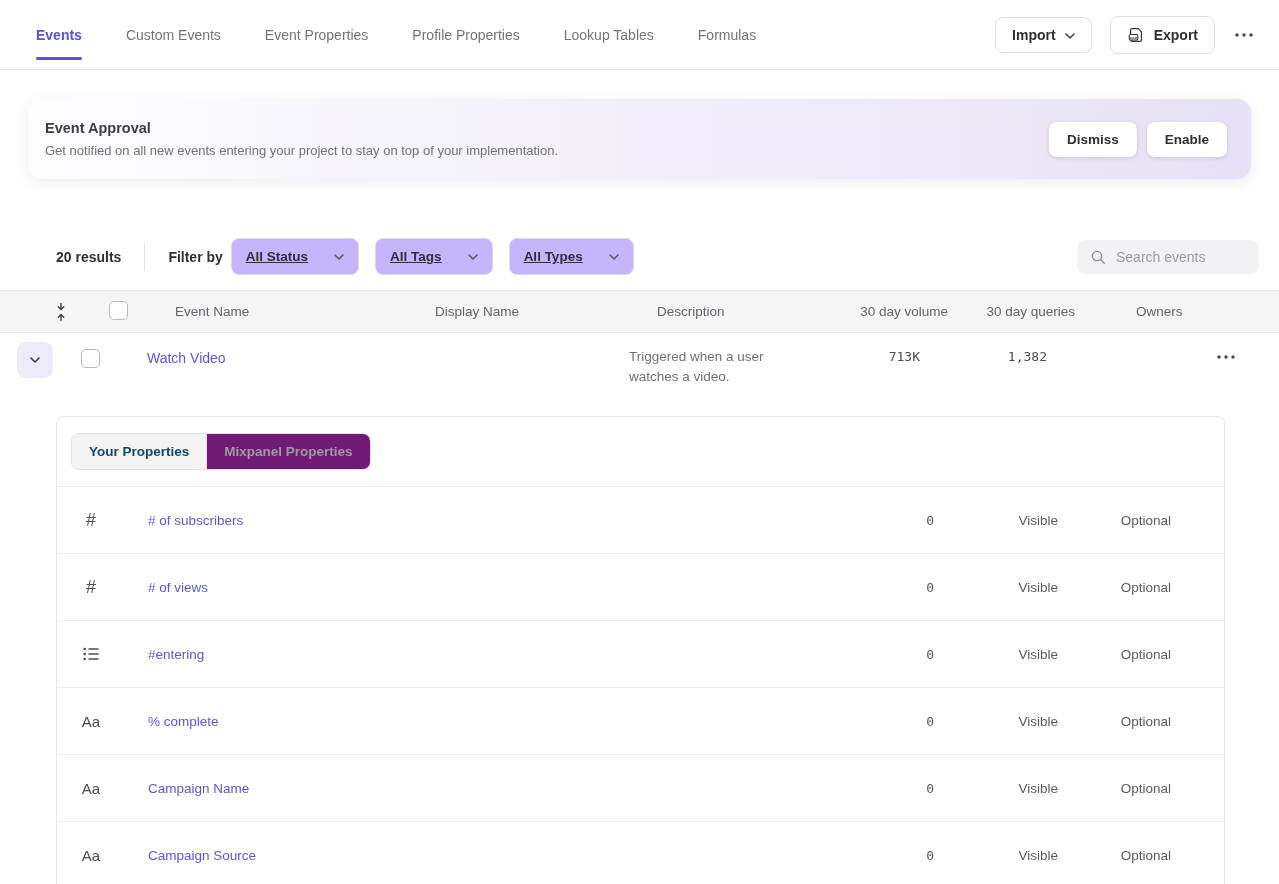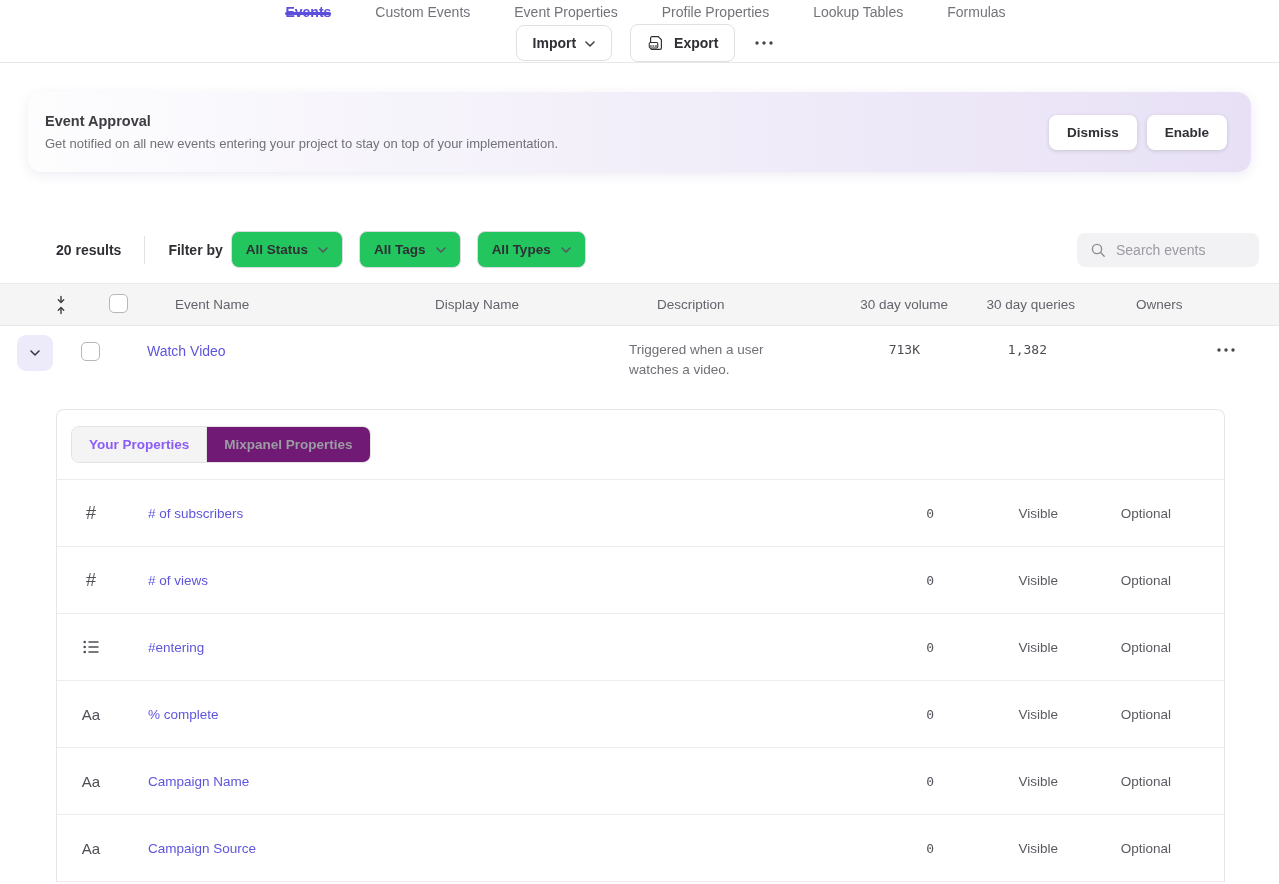--- a/index.html
+++ b/index.html
@@ -9,21 +9,21 @@
     --expand-bg:#edeafa;
     --header-bg:#f5f5f6;
   }
   *{box-sizing:border-box;}
   html,body{margin:0;padding:0;}
   body{
     width:1279px;height:884px;overflow:hidden;background:#fff;
     font-family:"Liberation Sans",sans-serif;color:#34343a;
   }
   
-  .topbar{height:63px;border-bottom:1px solid #e8e8ea;display:flex;align-items:center;padding:0 24px 0 36px;flex-direction:column;}
+  .topbar{height:70px;border-bottom:1px solid #e8e8ea;display:flex;align-items:center;padding:0 24px 0 36px;}
   .nav-tabs{display:flex;gap:44px;align-items:stretch;flex:1;height:100%;}
   .nav-tab{font-size:14px;color:#73737b;display:flex;align-items:center;position:relative;cursor:pointer;white-space:nowrap;}
   .nav-tab.active{color:var(--accent);font-weight:bold;}
   .nav-tab.active::after{content:"";position:absolute;left:0;right:0;bottom:9px;height:3px;border-radius:2px;background:var(--accent);}
   .topbar-actions{display:flex;align-items:center;gap:18px;justify-content:flex-end;}
   .btn-outline{display:inline-flex;align-items:center;gap:9px;border:1px solid #e0e0e3;border-radius:8px;
     padding:9px 16px;font-size:14px;font-weight:bold;color:#2f2f35;background:#fff;cursor:pointer;
     font-family:"Liberation Sans",sans-serif;}
   .btn-outline .chev{color:#45454b;display:inline-flex;margin-top:2px;}
   .icon-btn{border:none;background:none;color:#45454b;cursor:pointer;display:inline-flex;align-items:center;padding:4px 2px;}
@@ -37,22 +37,22 @@
   .banner-desc{font-size:13px;color:#717179;}
   .banner-actions{display:flex;gap:10px;}
   .banner-btn{background:#fff;border:none;border-radius:8px;padding:10px 18px;font-size:13.5px;font-weight:bold;
     color:#2f2f35;box-shadow:0 1px 4px rgba(0,0,0,.14);cursor:pointer;font-family:"Liberation Sans",sans-serif;}
   
   .toolbar{margin:59px 20px 0 56px;display:flex;align-items:center;height:37px;}
   .results-count{font-size:14px;font-weight:bold;color:#2f2f35;white-space:nowrap;}
   .v-divider{width:1px;height:28px;background:#e2e2e4;margin:0 23px;}
   .filter-by{font-size:14px;font-weight:bold;color:#2f2f35;margin-right:8px;white-space:nowrap;}
   .pills{display:flex;gap:16px;}
-  .pill{border:1px solid #dcdcdf;border-radius:8px;padding:0 14px;height:37px;display:inline-flex;align-items:center;gap:10px;
-    font-size:13.5px;font-weight:bold;color:#2f2f35;background:#22c55e;cursor:pointer;font-family:"Liberation Sans",sans-serif;}
+  .pill{border:1px solid #dcdcdf;border-radius:8px;padding:0 14px;height:37px;display:inline-flex;align-items:center;gap:26px;
+    font-size:13.5px;font-weight:bold;color:#2f2f35;background:#c4b5fd;cursor:pointer;font-family:"Liberation Sans",sans-serif;text-decoration:underline;}
   .pill .chev{color:#57575e;display:inline-flex;margin-top:1px;}
   .search-wrap{margin-left:auto;position:relative;}
   .search-wrap .search-glyph{position:absolute;left:13px;top:9px;color:#8d8d94;pointer-events:none;display:inline-flex;}
   .search-input{width:182px;height:34px;background:#f2f2f4;border:none;border-radius:8px;
     padding:0 12px 0 39px;font-size:14px;color:#333;font-family:"Liberation Sans",sans-serif;outline:none;}
   .search-input::placeholder{color:#9a9aa1;}
   
   .grid-cols{display:grid;grid-template-columns:66px 66px 260px 222px 191px 115px 127px 1fr;}
   .table-header{margin-top:15px;height:43px;background:var(--header-bg);
     border-top:1px solid #e9e9eb;border-bottom:1px solid #e9e9eb;align-items:center;
@@ -72,21 +72,21 @@
   .cell-desc{padding:14px 10px 0 15px;font-size:13.5px;color:#6f6f76;line-height:20px;}
   .cell-num{padding-top:16px;text-align:right;font-family:"DejaVu Sans Mono",monospace;font-size:13px;color:#4c4c52;}
   .cell-owners{display:flex;justify-content:flex-end;padding:20px 42px 0 0;}
   .more-btn{border:none;background:none;color:#45454b;cursor:pointer;display:inline-flex;padding:2px;}
   
   .panel{margin-left:56px;width:1169px;border:1px solid #e6e6e8;border-bottom:none;border-radius:8px 8px 0 0;background:#fff;}
   .panel-head{height:70px;border-bottom:1px solid #ececee;display:flex;align-items:center;padding-left:14px;}
   .segmented{display:flex;border:1px solid #e2e2e4;border-radius:8px;overflow:hidden;}
   .segment{padding:10px 17px;font-size:13.5px;font-weight:bold;cursor:pointer;background:#701a75;color:#9c9ca3;border:none;
     font-family:"Liberation Sans",sans-serif;}
-  .segment.active{background:#f4f4f5;color:#8b5cf6;border-right:1px solid #e2e2e4;}
+  .segment.active{background:#f4f4f5;color:#0c4a6e;border-right:1px solid #e2e2e4;}
   .prop-row{display:grid;grid-template-columns:68px 1fr 120px 124px 113px 53px;height:67px;align-items:center;
     border-bottom:1px solid #ededef;font-size:13.5px;}
   .prop-icon{display:flex;justify-content:center;color:#4e4e55;}
   .prop-name{padding-left:23px;}
   .prop-name a{font-size:13.5px;}
   .prop-val{text-align:right;font-family:"DejaVu Sans Mono",monospace;font-size:13px;color:#55555c;}
   .prop-meta{text-align:right;color:#5a5a61;}
   .glyph{font-family:"Liberation Sans",sans-serif;}
   .glyph-hash{font-size:18px;line-height:1;}
   .glyph-aa{font-size:15px;line-height:1;}

